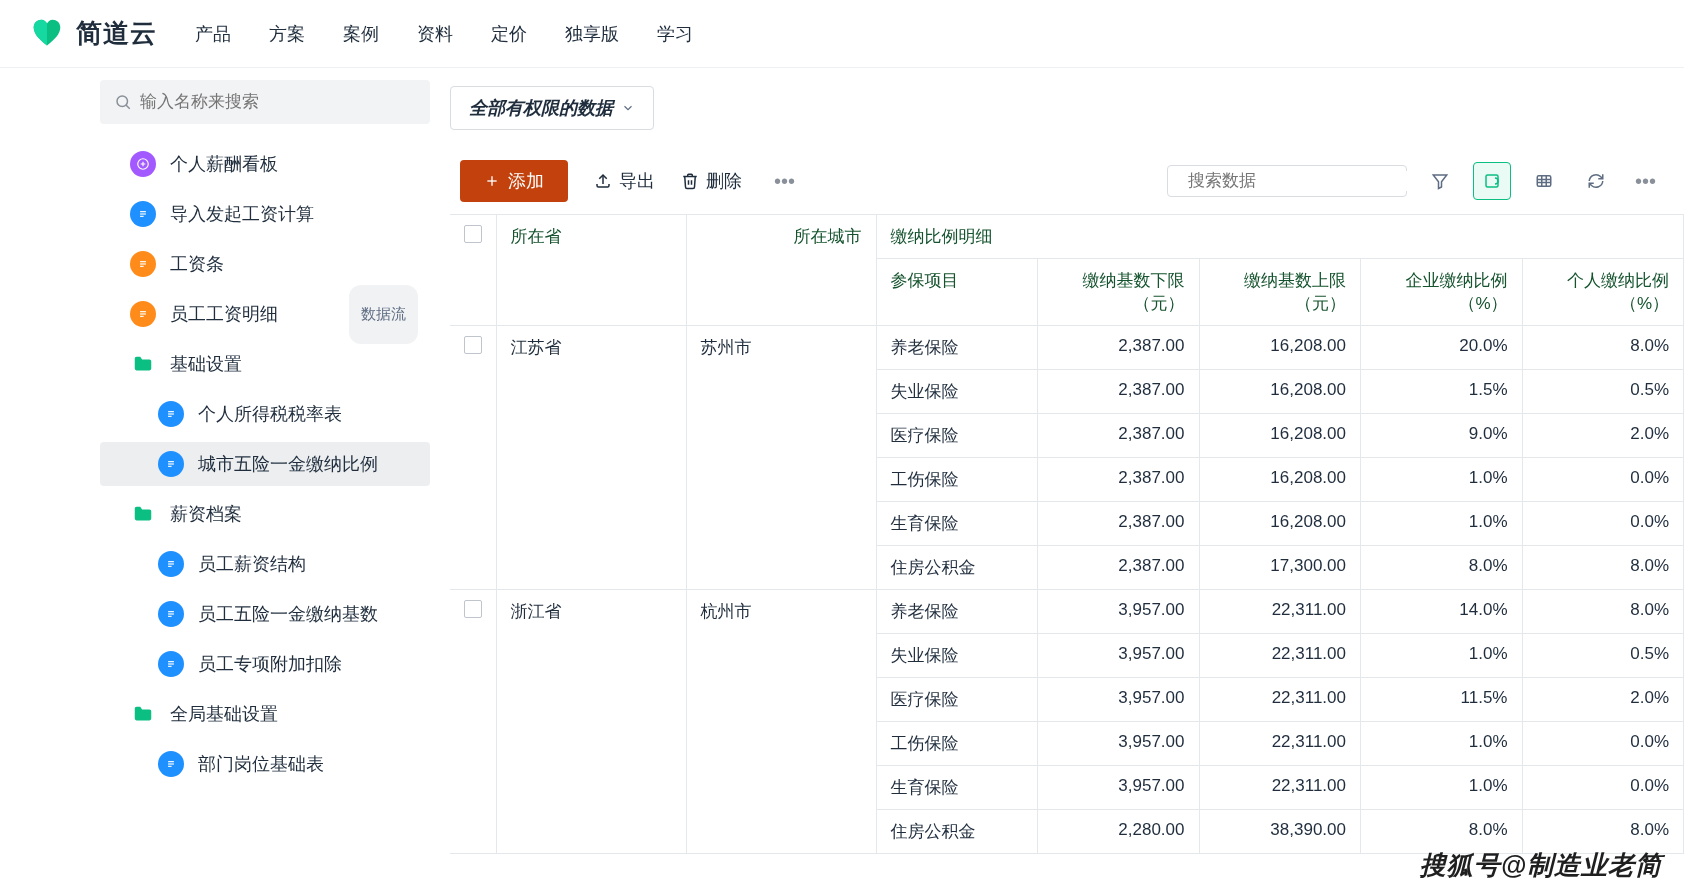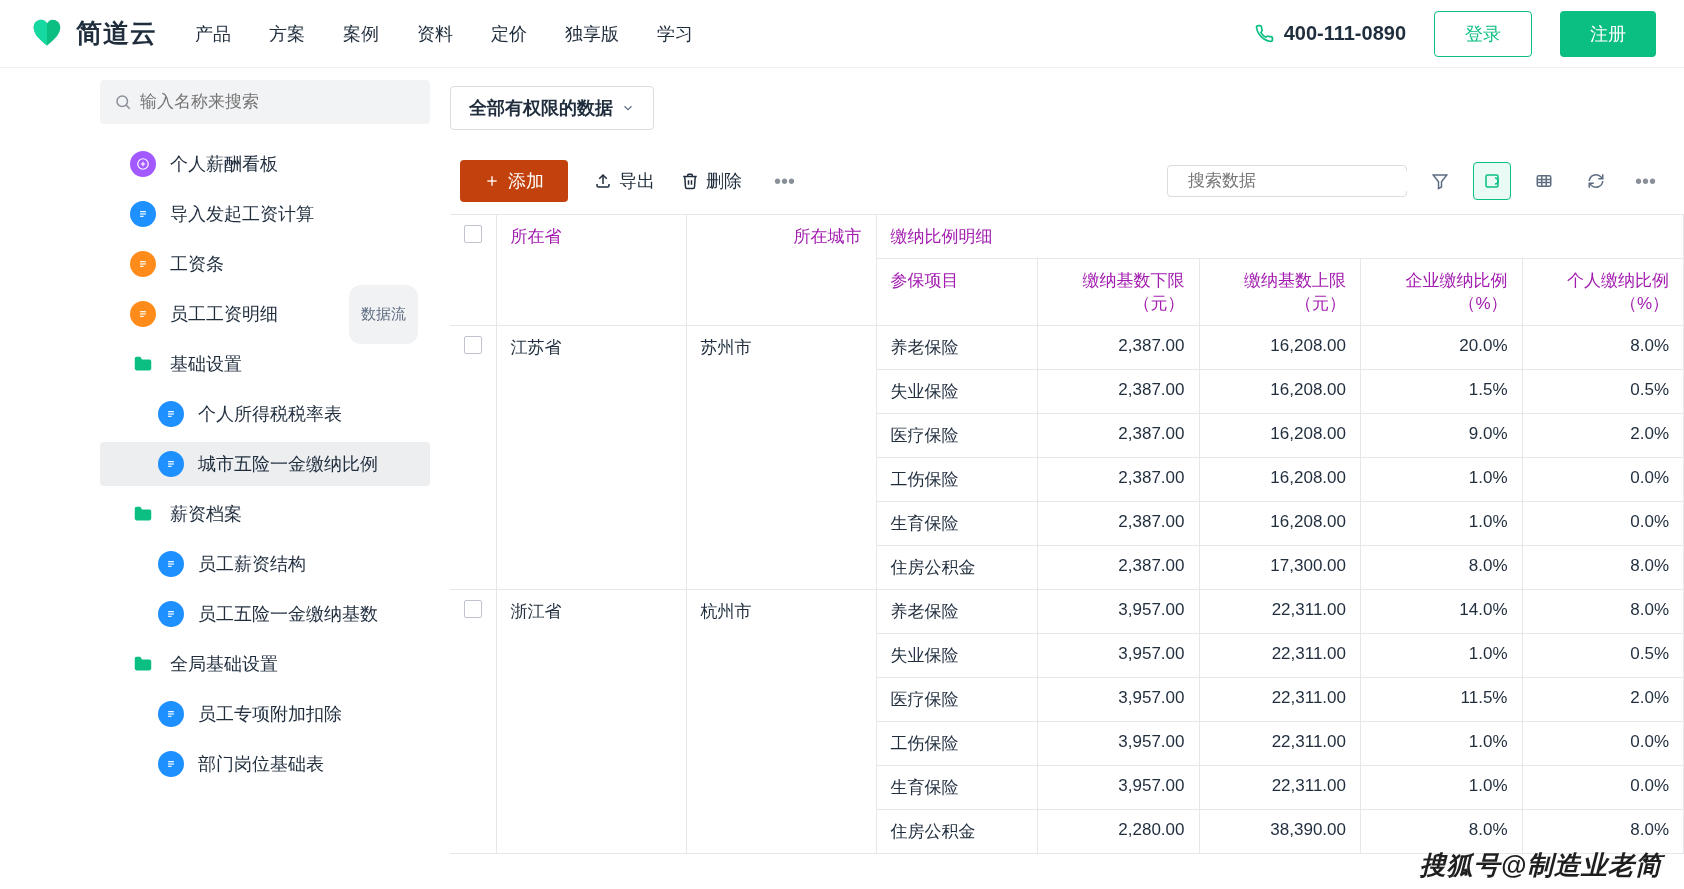--- a/index.html
+++ b/index.html
@@ -30,36 +30,36 @@
 .side-item .tag { margin-left: auto; background: #f1f2f4; color: #5e6d82; font-size: 15px; padding: 20px 12px; border-radius: 12px; margin-right: 12px; }
 .ico { width: 26px; height: 26px; border-radius: 50%; display: inline-flex; align-items: center; justify-content: center; color: #fff; flex-shrink: 0; }
 .ico-purple { background: #a259ff; }
 .ico-blue { background: #1e90ff; }
 .ico-orange { background: #ff8c1a; }
 .ico-folder { color: #0bbe82; background: none; }
 
 
 .main { flex: 1; display: flex; flex-direction: column; padding-top: 12px; padding-left: 10px; }
 .scope-bar { padding: 6px 0 20px 0; }
-.scope-btn { display: inline-flex; align-items: center; gap: 8px; height: 44px; padding: 0 18px; border: 1px solid #d9dce1; border-radius: 4px; font-size: 18px; font-weight: 600; color: #1f2d3d; background: #fff; cursor: pointer; }
+.scope-btn { display: inline-flex; align-items: center; gap: 8px; height: 44px; padding: 0 18px; border: 1px solid #d9dce1; border-radius: 4px; font-size: 18px; font-weight: 600; color: #1f2d3d; background: #fff; cursor: pointer; font-style: italic; }
 .toolbar { display: flex; align-items: center; gap: 26px; padding: 10px 22px 12px 10px; }
 .btn-add { background: #c2410c; color: #fff; height: 42px; padding: 0 24px; border-radius: 4px; font-size: 18px; display: inline-flex; align-items: center; gap: 8px; border: none; cursor: pointer; }
 .tool-link { display: inline-flex; align-items: center; gap: 7px; font-size: 18px; color: #1f2d3d; cursor: pointer; }
 .dots { color: #8a9099; font-size: 20px; cursor: pointer; padding: 0 6px; }
 .tool-right { margin-left: auto; display: flex; align-items: center; gap: 14px; }
 .search-data { border: 1px solid #d9dce1; border-radius: 4px; height: 32px; width: 240px; display: flex; align-items: center; padding: 0 12px; color: #8a9099; }
 .search-data input { border: none; outline: none; font-size: 17px; flex: 1; margin-left: 8px; }
 .tool-ico { width: 38px; height: 38px; border: 1px solid transparent; border-radius: 4px; display: inline-flex; align-items: center; justify-content: center; color: #5e6d82; cursor: pointer; }
 .tool-ico.active { border-color: #0bbe82; color: #0bbe82; background: #eafaf4; }
 
 
 .tbl-wrap { flex: 1; overflow: hidden; border-top: 1px solid #e5e8eb; }
 table { border-collapse: collapse; width: 100%; font-size: 17px; color: #1f2d3d; table-layout: fixed; }
 th, td { border-right: 1px solid #e5e8eb; border-bottom: 1px solid #e5e8eb; padding: 10px 14px; text-align: left; vertical-align: top; background: #fff; font-weight: normal; }
-th { color: #a21caf; }
+th { color: #14532d; }
 td.num, th.num { text-align: right; }
 .chk { width: 18px; height: 18px; border: 1px solid #c0c4cc; border-radius: 2px; display: inline-block; }
 .col-chk { width: 46px; text-align: center; }
 .col-prov { width: 190px; }
 .col-city { width: 190px; text-align: right; }
 .col-item { width: 170px; }
 .col-num { width: 130px; }
 
 .watermark { position: absolute; right: 22px; bottom: 6px; font-size: 26px; font-weight: 700; font-style: italic; color: rgba(0,0,0,.88); letter-spacing: 1px; pointer-events: none; }
 </style>
@@ -78,30 +78,20 @@
   </div>
   <div class="nav-items">
     <span>产品</span>
     <span>方案</span>
     <span>案例</span>
     <span>资料</span>
     <span>定价</span>
     <span>独享版</span>
     <span>学习</span>
   </div>
-  <div class="nav-right">
-    <div class="phone">
-      <svg width="20" height="20" viewBox="0 0 24 24" fill="none" stroke="#0bbe82" stroke-width="2">
-          <path d="M22 17v2a2 2 0 0 1-2 2 19 19 0 0 1-8-3 19 19 0 0 1-6-6 19 19 0 0 1-3-8 2 2 0 0 1 2-2h2a2 2 0 0 1 2 2c0 1 .2 2 .6 3a2 2 0 0 1-.4 2l-1 1a16 16 0 0 0 6 6l1-1a2 2 0 0 1 2-.4c1 .4 2 .6 3 .6a2 2 0 0 1 2 2z"></path>
-        </svg>
-      <span>400-111-0890</span>
-    </div>
-    <button class="btn btn-login">登录</button>
-    <button class="btn btn-register">注册</button>
-  </div>
 </div>
 
 <div class="workspace">
 
   <div class="sidebar">
     <div class="search-box">
       <svg width="18" height="18" viewBox="0 0 24 24" fill="none" stroke="#8a9099" stroke-width="2">
           <circle cx="11" cy="11" r="7"></circle>
           <line x1="21" y1="21" x2="16" y2="16"></line>
         </svg>
@@ -197,37 +187,37 @@
         <div class="side-item level2">
           <span class="ico ico-blue">
             <svg width="14" height="14" viewBox="0 0 24 24" fill="none" stroke="#fff" stroke-width="2">
               <line x1="7" y1="8" x2="17" y2="8"></line>
               <line x1="7" y1="12" x2="17" y2="12"></line>
               <line x1="7" y1="16" x2="13" y2="16"></line>
             </svg>
           </span>
           <span>员工五险一金缴纳基数</span>
         </div>
+        <div class="side-item level2">
+          <span class="ico ico-blue">
+            <svg width="14" height="14" viewBox="0 0 24 24" fill="none" stroke="#fff" stroke-width="2">
+              <line x1="7" y1="8" x2="17" y2="8"></line>
+              <line x1="7" y1="12" x2="17" y2="12"></line>
+              <line x1="7" y1="16" x2="13" y2="16"></line>
+            </svg>
+          </span>
+          <span>员工专项附加扣除</span>
+        </div>
         <div class="side-item">
           <span class="ico ico-folder">
             <svg width="22" height="22" viewBox="0 0 24 24" fill="#0bbe82">
               <path d="M3 6a2 2 0 0 1 2-2h4l2 3h8a2 2 0 0 1 2 2v8a2 2 0 0 1-2 2H5a2 2 0 0 1-2-2V6z"></path>
             </svg>
           </span>
           <span>全局基础设置</span>
-        </div>
-        <div class="side-item level2">
-          <span class="ico ico-blue">
-            <svg width="14" height="14" viewBox="0 0 24 24" fill="none" stroke="#fff" stroke-width="2">
-              <line x1="7" y1="8" x2="17" y2="8"></line>
-              <line x1="7" y1="12" x2="17" y2="12"></line>
-              <line x1="7" y1="16" x2="13" y2="16"></line>
-            </svg>
-          </span>
-          <span>员工专项附加扣除</span>
         </div>
         <div class="side-item level2">
           <span class="ico ico-blue">
             <svg width="14" height="14" viewBox="0 0 24 24" fill="none" stroke="#fff" stroke-width="2">
               <line x1="7" y1="8" x2="17" y2="8"></line>
               <line x1="7" y1="12" x2="17" y2="12"></line>
               <line x1="7" y1="16" x2="13" y2="16"></line>
             </svg>
           </span>
           <span>部门岗位基础表</span>

